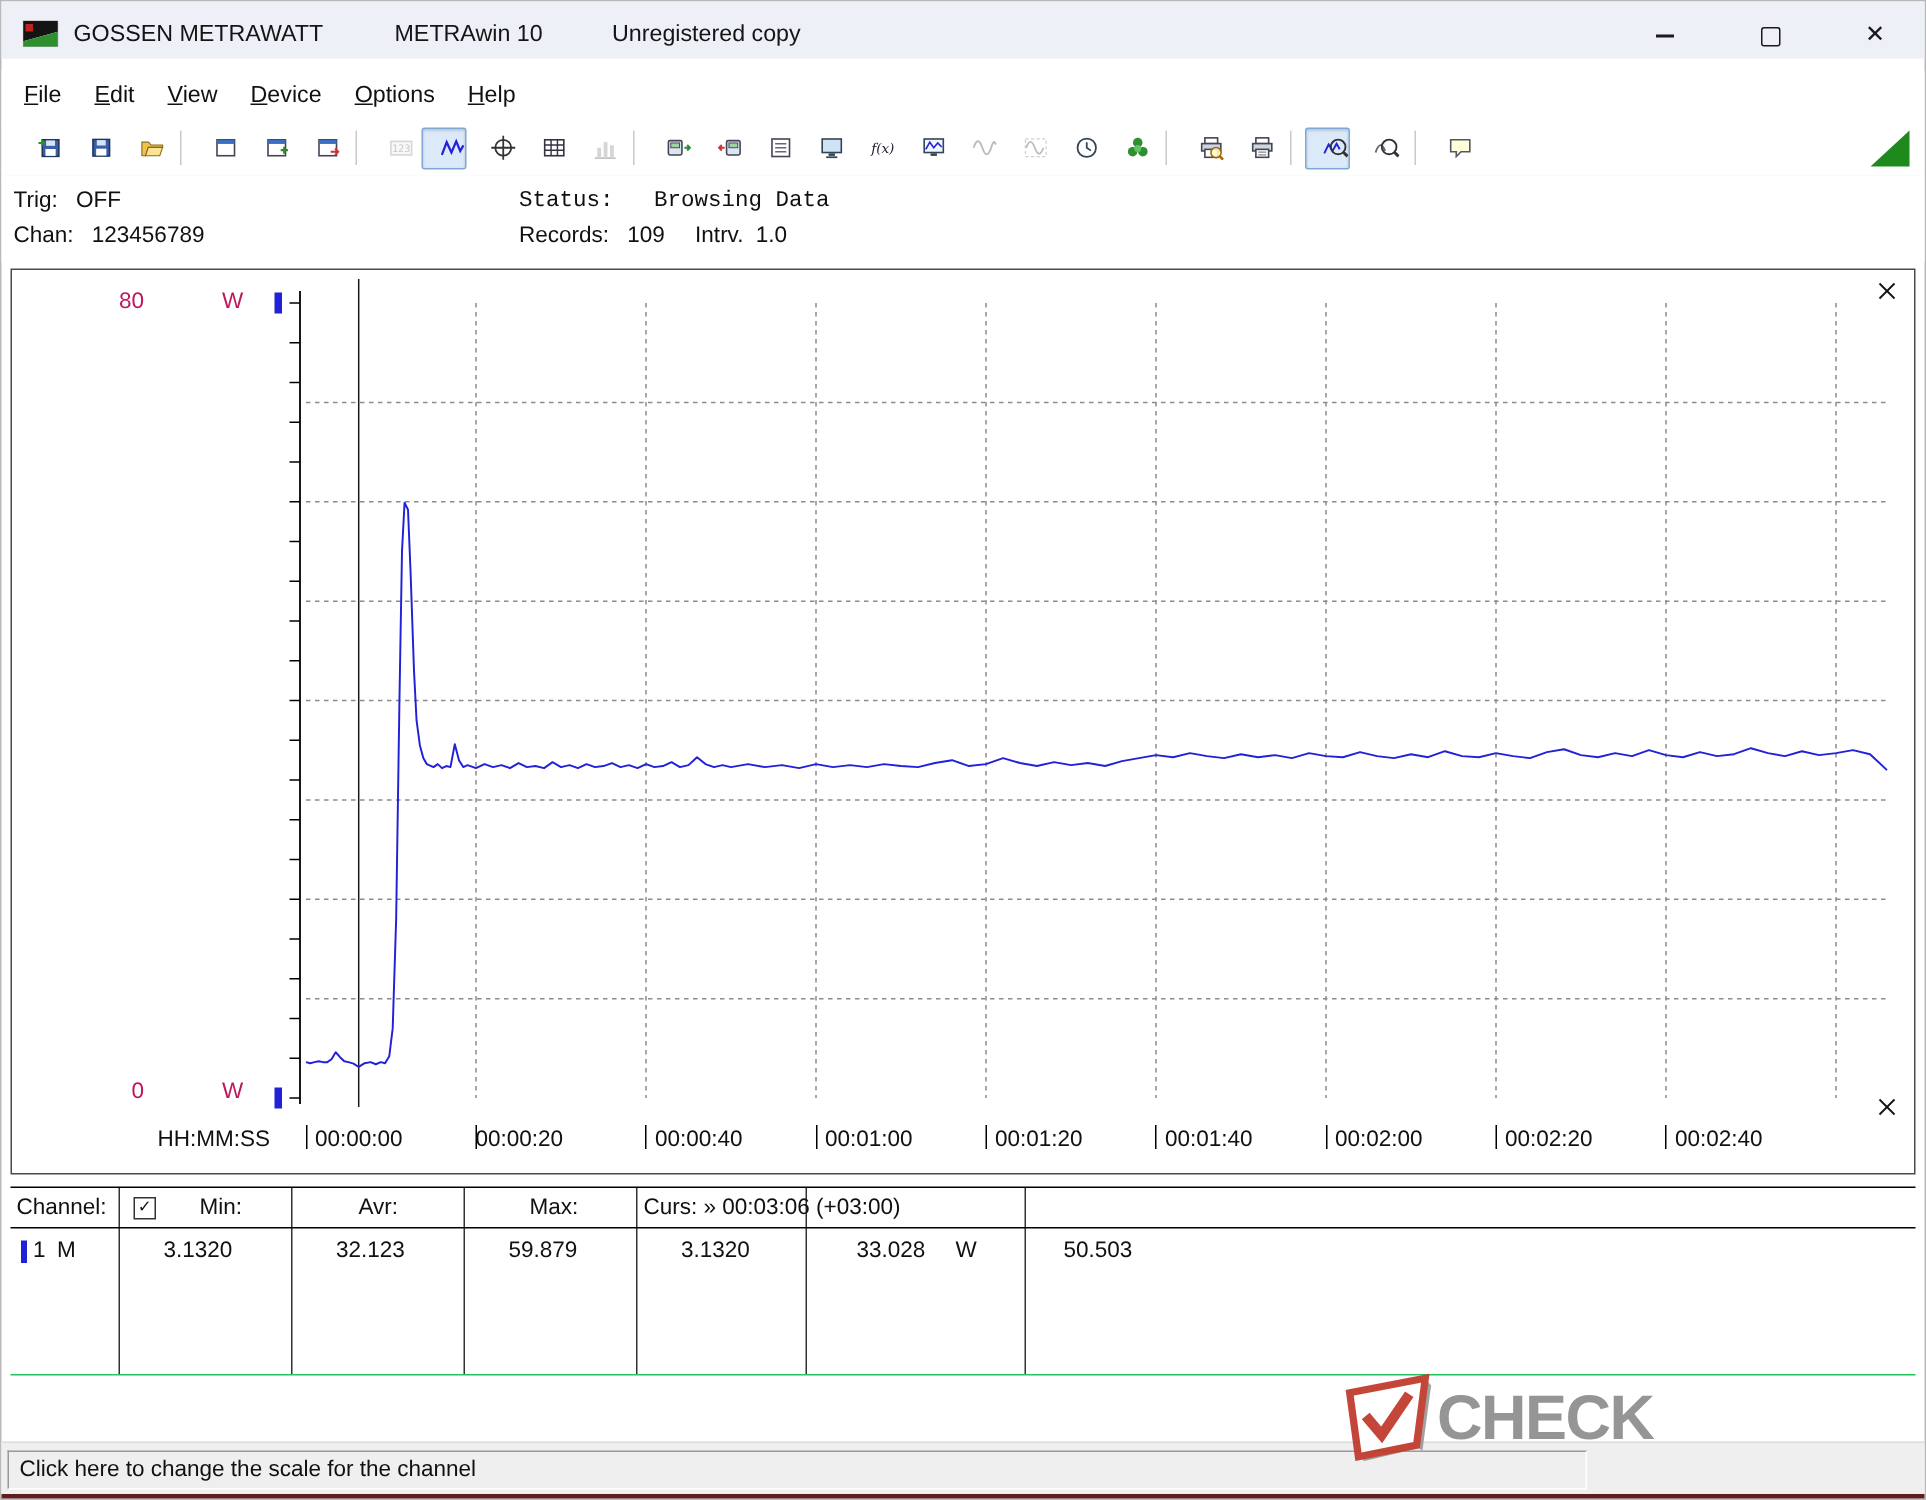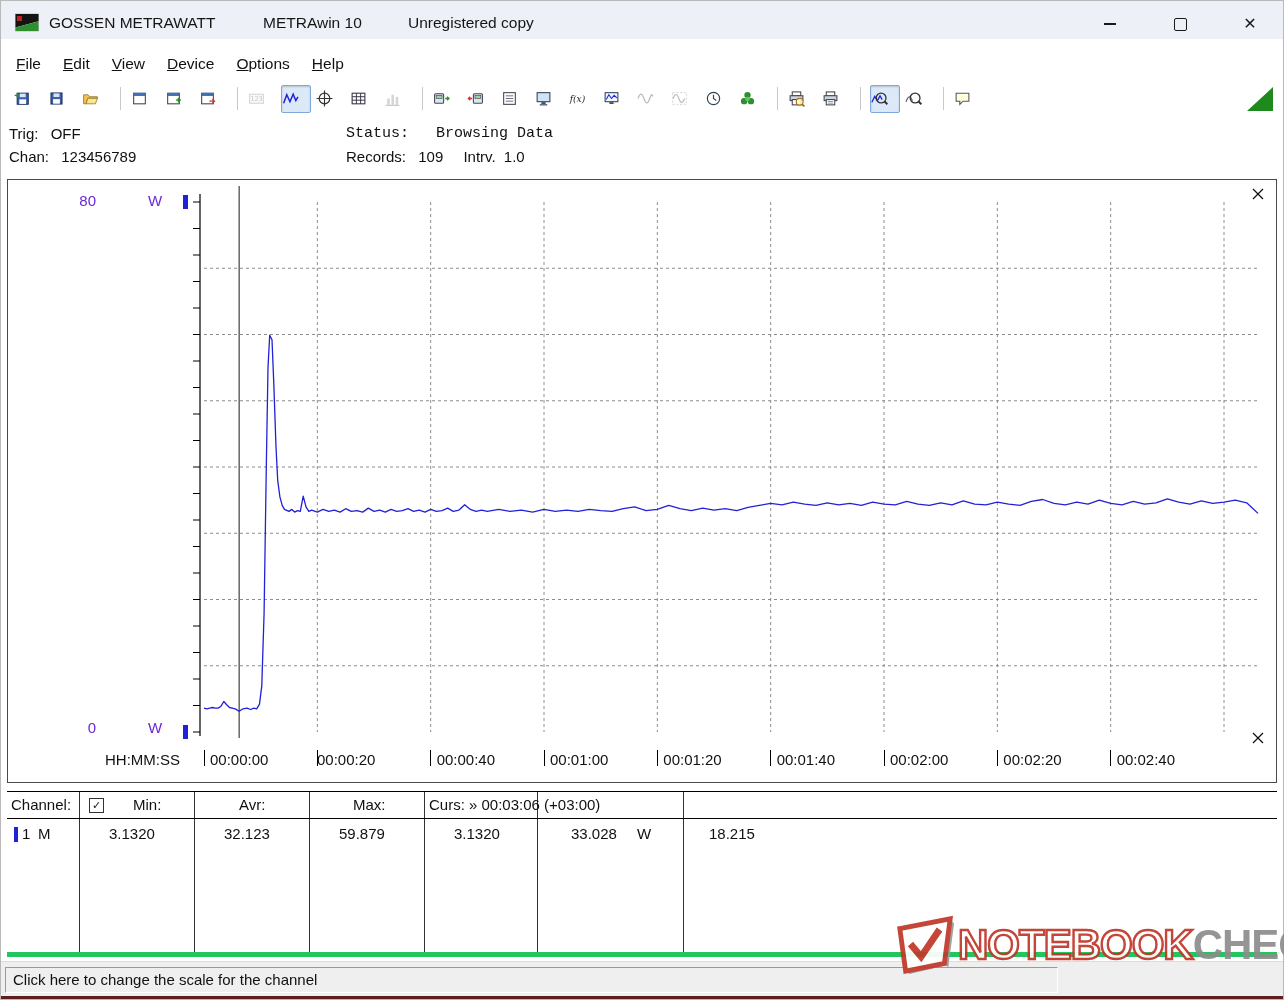--- a/index.html
+++ b/index.html
@@ -16,43 +16,43 @@
   .glyph-max{width:11px;height:11px;border:1.4px solid #1a1a1a;border-radius:2px;display:block;}
   .glyph-close{font-size:16px;color:#1a1a1a;line-height:1;}
 
   
   .menubar{position:absolute;top:46px;left:0;right:0;height:33px;background:#fff;display:flex;align-items:center;padding-left:4px;border-bottom:1px solid #f0f0f0;}
   .menu-item{font-size:15.5px;padding:6px 11px;color:#111;}
   .menu-item u{text-decoration:underline;}
 
   
   .toolbar{position:absolute;top:79px;left:0;right:0;height:37px;background:#fff;display:flex;align-items:center;padding-left:10px;border-bottom:1px solid #ededed;}
-  .tb{width:28px;height:26px;display:flex;align-items:center;justify-content:flex-start;margin:0 2px;border:1px solid transparent;border-radius:2px;background:transparent;}
+  .tb{width:28px;height:26px;display:flex;align-items:center;justify-content:flex-end;margin:0 2px;border:1px solid transparent;border-radius:2px;background:transparent;}
   .tb svg{width:17px;height:17px;display:block;}
   .tb.pressed{background:#dce9f8;border:1px solid #7fa8d8;box-shadow:inset 0 1px 2px rgba(0,0,0,.18);}
   .tb.disabled svg{filter:grayscale(1) opacity(.4);}
   .tbsep{width:1px;height:23px;background:#c9c9c9;margin:0 7px;}
   .toolbar-grip{position:absolute;right:10px;top:7px;width:0;height:0;border-left:26px solid transparent;border-bottom:24px solid #1e8a1e;}
 
   
   .infopanel{position:absolute;top:116px;left:0;right:0;height:58px;background:#fff;font-size:15px;}
   .infopanel .cell{position:absolute;white-space:nowrap;}
   .infopanel .lbl{margin-right:8px;}
 
   
   .chart-panel{position:absolute;left:6px;top:178px;width:1270px;height:604px;border:1px solid #4a4a4a;background:#fff;box-sizing:border-box;}
   #chart-svg{position:absolute;left:0;top:0;display:block;}
-  .ylab{position:absolute;font-size:15px;color:#6d28d9;white-space:nowrap;}
+  .ylab{position:absolute;font-size:15px;color:#be185d;white-space:nowrap;}
   .time-axis{position:absolute;left:0;top:568px;width:100%;height:28px;font-size:15px;}
   .time-axis .xt-lab{position:absolute;top:3px;white-space:nowrap;}
   .time-axis .xt-tick{position:absolute;top:2px;width:1px;height:16px;background:#000;}
   .time-axis .hms{position:absolute;left:97px;top:3px;}
 
   
-  .channel-table{position:absolute;left:6px;right:6px;top:790px;height:166px;border-top:1px solid #000;border-bottom:5px solid #22c55e;background:#fff;font-size:15px;box-sizing:border-box;}
+  .channel-table{position:absolute;left:6px;right:6px;top:790px;height:126px;border-top:1px solid #000;border-bottom:1px solid #22c55e;background:#fff;font-size:15px;box-sizing:border-box;}
   .ct-vline{position:absolute;top:0;bottom:0;width:1px;background:#333;}
   .ct-hline{position:absolute;left:0;right:0;top:26px;height:1px;background:#000;}
   .ct-cell{position:absolute;white-space:nowrap;}
   .ct-head{top:4px;}
   .ct-row{top:33px;}
   .ct-check{position:absolute;left:82px;top:6px;width:13px;height:13px;border:1px solid #333;background:#fff;font-size:11px;line-height:13px;text-align:center;color:#111;}
   .ct-marker{position:absolute;left:7px;top:35px;width:4px;height:15px;}
 
   
   .statusbar{position:absolute;left:0;right:0;top:960px;height:37px;background:#efefef;border-top:1px solid #dcdcdc;}
@@ -453,32 +453,31 @@
 
     <div class="ct-marker" id="ct-marker" style="background: rgb(33, 33, 216);"></div>
     <div class="ct-cell ct-row" style="left:15px">1</div>
     <div class="ct-cell ct-row" style="left:31px">M</div>
     <div class="ct-cell ct-row" style="left:102px">3.1320</div>
     <div class="ct-cell ct-row" style="left:217px">32.123</div>
     <div class="ct-cell ct-row" style="left:332px">59.879</div>
     <div class="ct-cell ct-row" style="left:447px">3.1320</div>
     <div class="ct-cell ct-row" style="left:564px">33.028</div>
     <div class="ct-cell ct-row" style="left:630px">W</div>
-    <div class="ct-cell ct-row" style="left:702px">18.215</div>
+    <div class="ct-cell ct-row" style="left:702px">50.503</div>
   </div>
 
   <div class="statusbar">
     <div class="sb-box sb-left">Click here to change the scale for the channel</div>
   </div>
   <div class="bottom-strip"></div>
 
   <div class="watermark">
     <svg class="wm-shield" viewBox="0 0 64 62">
       <polygon points="58,4 62,9 56,54 51,50" fill="#9a9a9a"></polygon>
       <polygon points="12,58 16,61 54,52 51,50" fill="#9a9a9a"></polygon>
       <polygon points="6,14 58,4 52,50 12,58" fill="#ffffff" stroke="#c0392b" stroke-width="5"></polygon>
       <polyline points="17,30 28,43 47,15" fill="none" stroke="#c0392b" stroke-width="7"></polyline>
     </svg>
-    <span class="wm-word1">NOTEBOOK</span>
       <span class="wm-word2">CHECK</span>
   </div>
 
 </div>
 
 </body></html>

